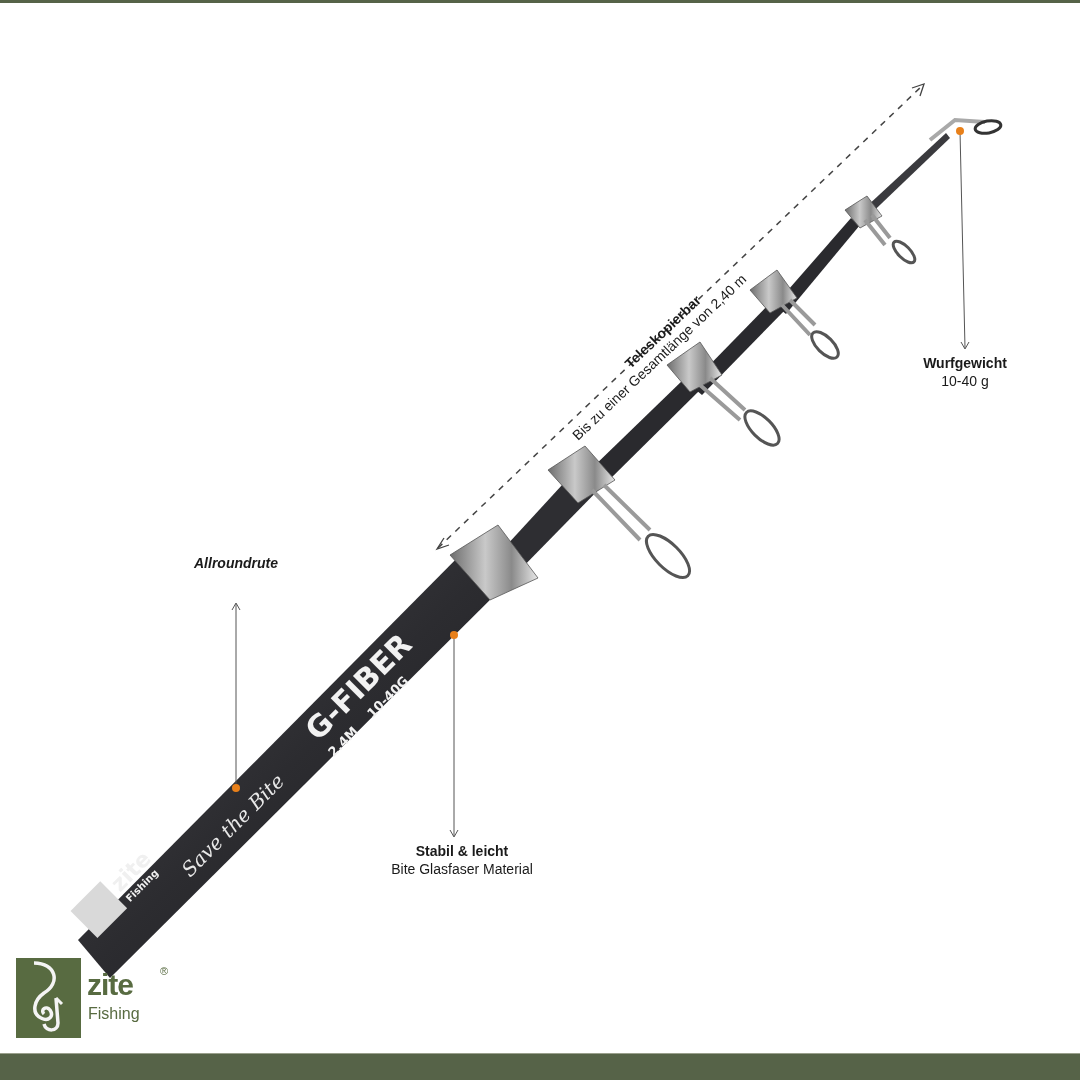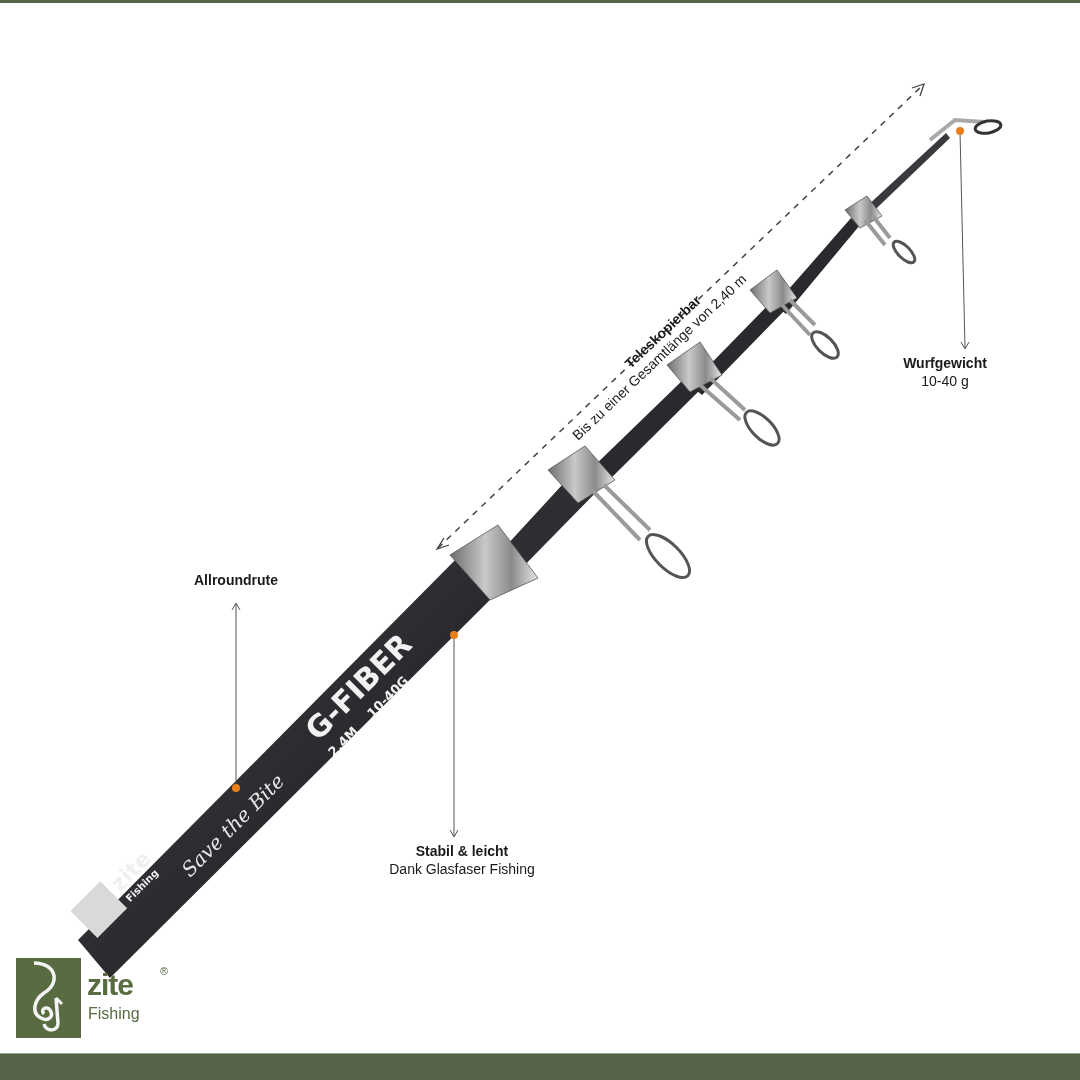--- a/index.html
+++ b/index.html
@@ -110,32 +110,32 @@
     <path d="M450 830 L454 837 L458 830" fill="none" stroke="#555" stroke-width="1"></path>
     <circle cx="454" cy="635" r="4" fill="#e8801a"></circle>
   </g>
 </svg>
 
 <div class="diag-label" style="transform:translate(558px,420px) rotate(-43.5deg);">
   <span class="title" style="padding-left:40px;">Teleskopierbar</span>
   <span class="sub">Bis zu einer Gesamtlänge von 2,40 m</span>
 </div>
 
-<div class="label" style="left:880px; top:355px; width:130px;">
+<div class="label" style="left:900px; top:355px; width:130px;">
   <span class="title">Wurfgewicht</span>
   <span class="sub">10-40 g</span>
 </div>
 
-<div class="label" style="left:66px; top:572px; width:340px;">
+<div class="label" style="left:66px; top:555px; width:340px;font-style:italic;">
   <span class="title">Allroundrute</span>
 </div>
 
 <div class="label" style="left:372px; top:843px; width:180px;">
   <span class="title">Stabil &amp; leicht</span>
-  <span class="sub">Dank Glasfaser Fishing</span>
+  <span class="sub">Bite Glasfaser Material</span>
 </div>
 
 <div class="logo">
   <div class="logo-box">
     <svg width="65" height="80" viewBox="0 0 65 80">
       <path d="M18 5 C40 5 45 25 28 35 C18 42 15 55 25 60 C33 64 38 58 34 52 C30 47 24 52 28 56" fill="none" stroke="#f4f4f4" stroke-width="3.5"></path>
       <path d="M40 40 L42 65 C42 74 30 74 28 66" fill="none" stroke="#f4f4f4" stroke-width="3.5"></path>
       <path d="M40 40 L46 46" stroke="#f4f4f4" stroke-width="3"></path>
     </svg>
   </div>

